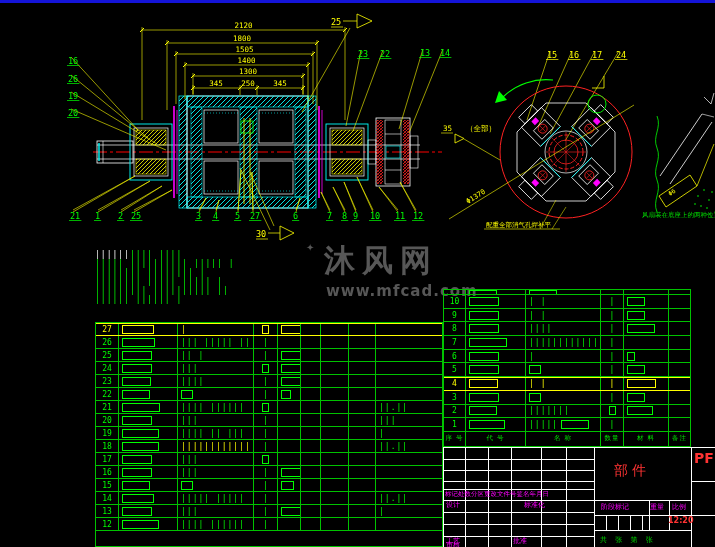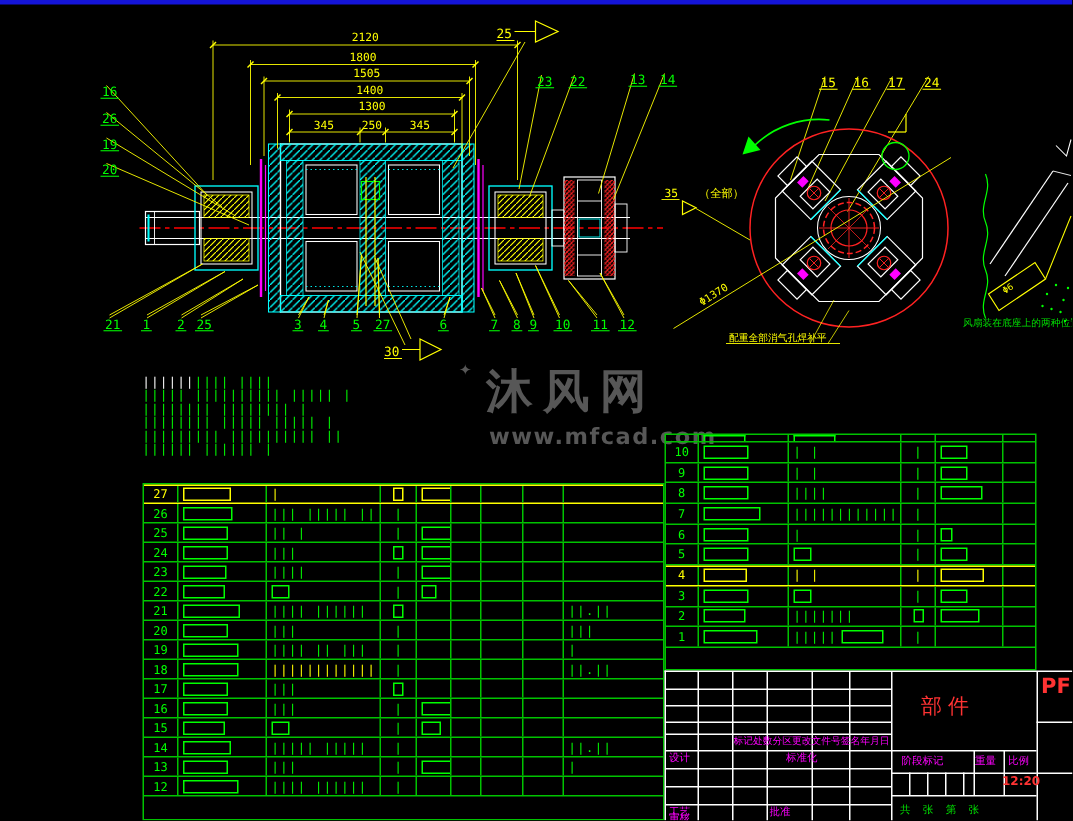--- a/index.html
+++ b/index.html
@@ -838,20 +838,28 @@
         <div class="cell" style="width: 75px;">
           <span class="ticks">|||||</span>
           <span class="bx" style="width: 26px;"></span>
         </div>
         <div class="cell" style="width: 23px;">
           <span class="qtick">|</span>
         </div>
         <div class="cell" style="width: 45px;"></div>
         <div class="cell" style="width: 21px;"></div>
       </div>
+      <div class="bom-row bom-head" style="height: 15px;">
+        <div class="cell" style="width: 22px;">序 号</div>
+        <div class="cell" style="width: 60px;">代 号</div>
+        <div class="cell" style="width: 75px;">名 称</div>
+        <div class="cell" style="width: 23px;">数量</div>
+        <div class="cell" style="width: 45px;">材 料</div>
+        <div class="cell" style="width: 21px;">备注</div>
+      </div>
     </div>
 
   <div id="titleblock" class="abs">
     <div class="tlv" style="left:150px;top:0;height:100px;"></div>
     <div class="tlv" style="left:247px;top:0;height:100px;"></div>
     <div class="tlv" style="left:21px;top:0;height:100px;"></div>
     <div class="tlv" style="left:44px;top:0;height:100px;"></div>
     <div class="tlv" style="left:67px;top:0;height:100px;"></div>
     <div class="tlv" style="left:97px;top:0;height:100px;"></div>
     <div class="tlv" style="left:122px;top:0;height:100px;"></div>
@@ -866,21 +874,21 @@
     <div class="tlh" style="left:150px;top:67px;width:97px;"></div>
     <div class="tlh" style="left:150px;top:82px;width:97px;"></div>
     <div class="tlv" style="left:205px;top:52px;height:30px;"></div>
     <div class="tlv" style="left:225px;top:52px;height:30px;"></div>
     <div class="tlv" style="left:162px;top:67px;height:15px;"></div>
     <div class="tlv" style="left:174px;top:67px;height:15px;"></div>
     <div class="tlv" style="left:186px;top:67px;height:15px;"></div>
     <div class="tlv" style="left:198px;top:67px;height:15px;"></div>
     <div class="tlh" style="left:247px;top:33px;width:25px;"></div>
     <div class="tlh" style="left:247px;top:67px;width:25px;"></div>
-    <div class="mg" style="left:1px;top:41px;width:148px;font-size:6.5px;margin-left:44px;">标记处数分区更改文件号签名年月日</div>
+    <div class="mg" style="left:1px;top:41px;width:148px;font-size:6.5px;">标记处数分区更改文件号签名年月日</div>
     <div class="mg" style="left:2px;top:52px;">设计</div>
     <div class="mg" style="left:80px;top:52px;">标准化</div>
     <div class="mg" style="left:2px;top:92px;">审核</div>
     <div class="mg" style="left:2px;top:88px;">工艺</div>
     <div class="mg" style="left:69px;top:88px;">批准</div>
     <div class="mg" style="left:157px;top:54px;">阶段标记</div>
     <div class="mg" style="left:206px;top:54px;">重量</div>
     <div class="mg" style="left:228px;top:54px;">比例</div>
     <div class="rd" style="left:224px;top:68px;font-size:8px;font-weight:bold;">12:20</div>
     <div class="gr" style="left:156px;top:87px;">共 张 第 张</div>

